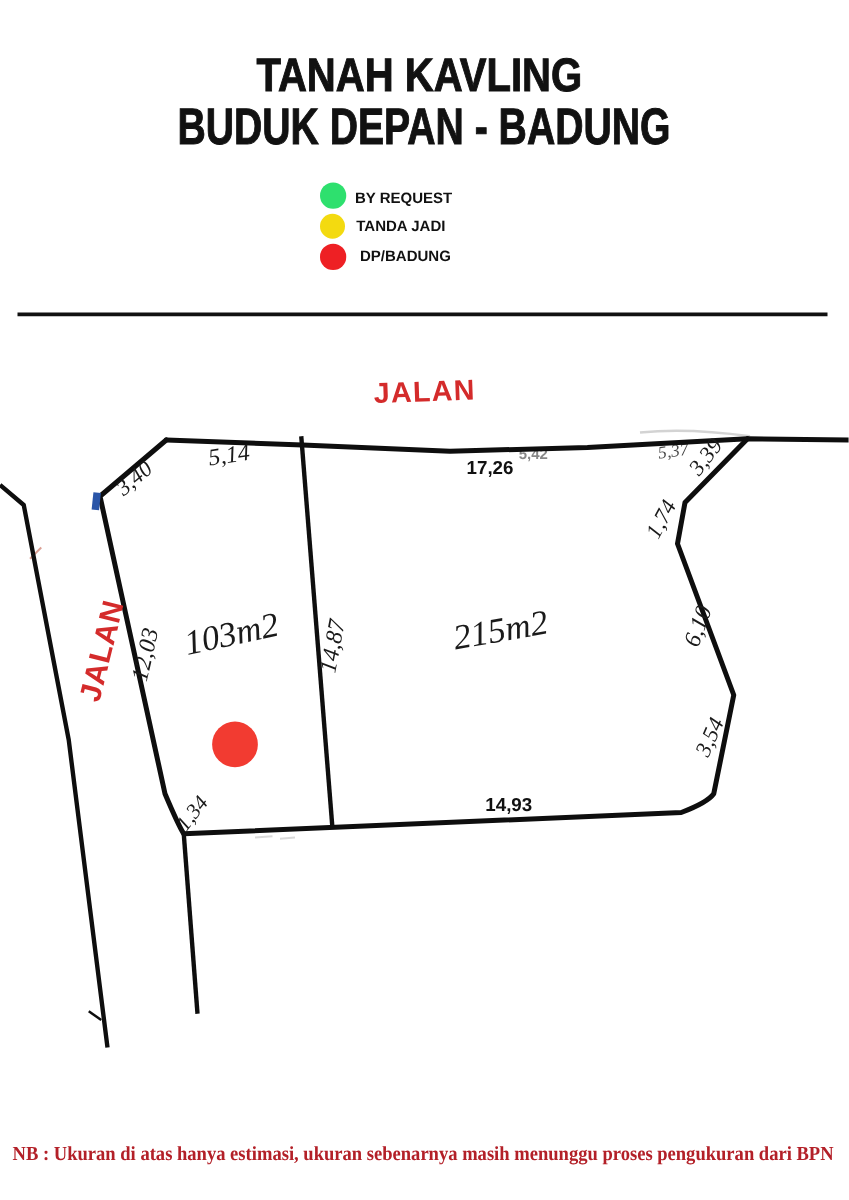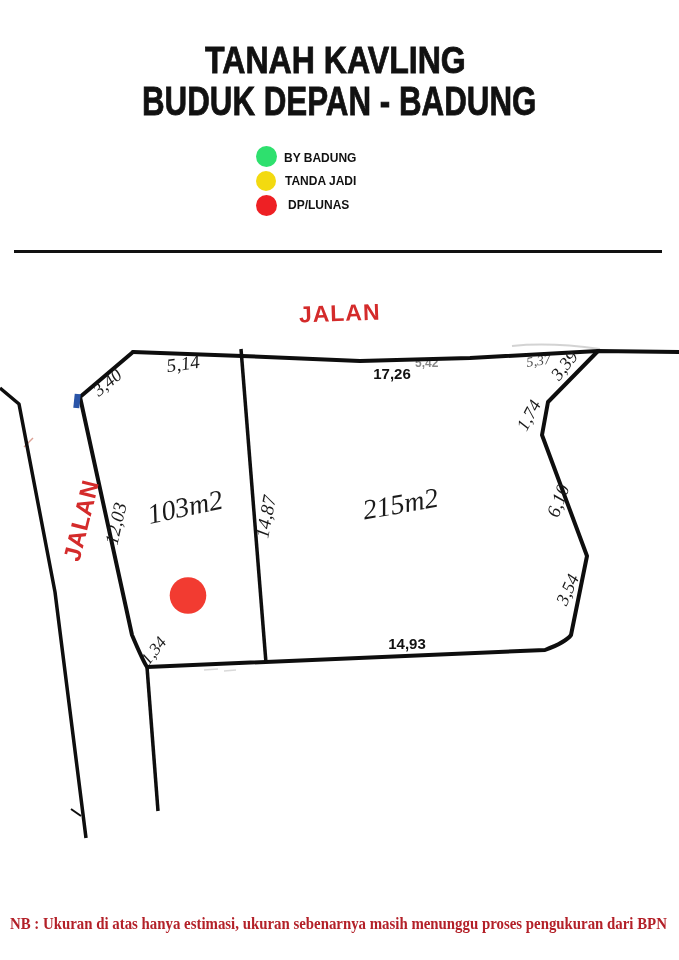--- a/index.html
+++ b/index.html
@@ -24,25 +24,25 @@
   .dimb{font-family:"Liberation Sans",sans-serif;font-weight:700;fill:#111;}
 </style>
 </head>
 <body>
 <div class="page">
   <div class="t1"><span id="s1">TANAH KAVLING</span></div>
   <div class="t2"><span id="s2">BUDUK DEPAN - BADUNG</span></div>
 
   <div class="legend">
     <div class="dot" style="left:0px;top:0px;width:21px;height:21px;background:#2ee06e;"></div>
-    <div class="ltext" style="left:28px;top:5px;">BY BADUNG</div>
+    <div class="ltext" style="left:28px;top:5px;">BY REQUEST</div>
     <div class="dot" style="left:0px;top:24.5px;width:20px;height:20px;background:#f3da10;"></div>
     <div class="ltext" style="left:29px;top:28px;">TANDA JADI</div>
     <div class="dot" style="left:0px;top:48.5px;width:21px;height:21px;background:#ee2024;"></div>
-    <div class="ltext" style="left:32px;top:52px;">DP/LUNAS</div>
+    <div class="ltext" style="left:32px;top:52px;">DP/BADUNG</div>
   </div>
 
   <div class="rule"></div>
 
   <svg width="679" height="960" viewBox="0 0 679 960">
 
     <path d="M512,346 Q550,342 600,349" fill="none" stroke="#bbbbbb" stroke-width="2" opacity="0.65"></path>
 
     <text x="415" y="367" class="dimb" font-size="12" fill="#d8d8d8" opacity="0.5">5,42</text>
     <text x="527" y="367" transform="rotate(-8 527 367)" class="dim" font-size="14" fill="#c6c6c6" opacity="0.8">5,37</text>

